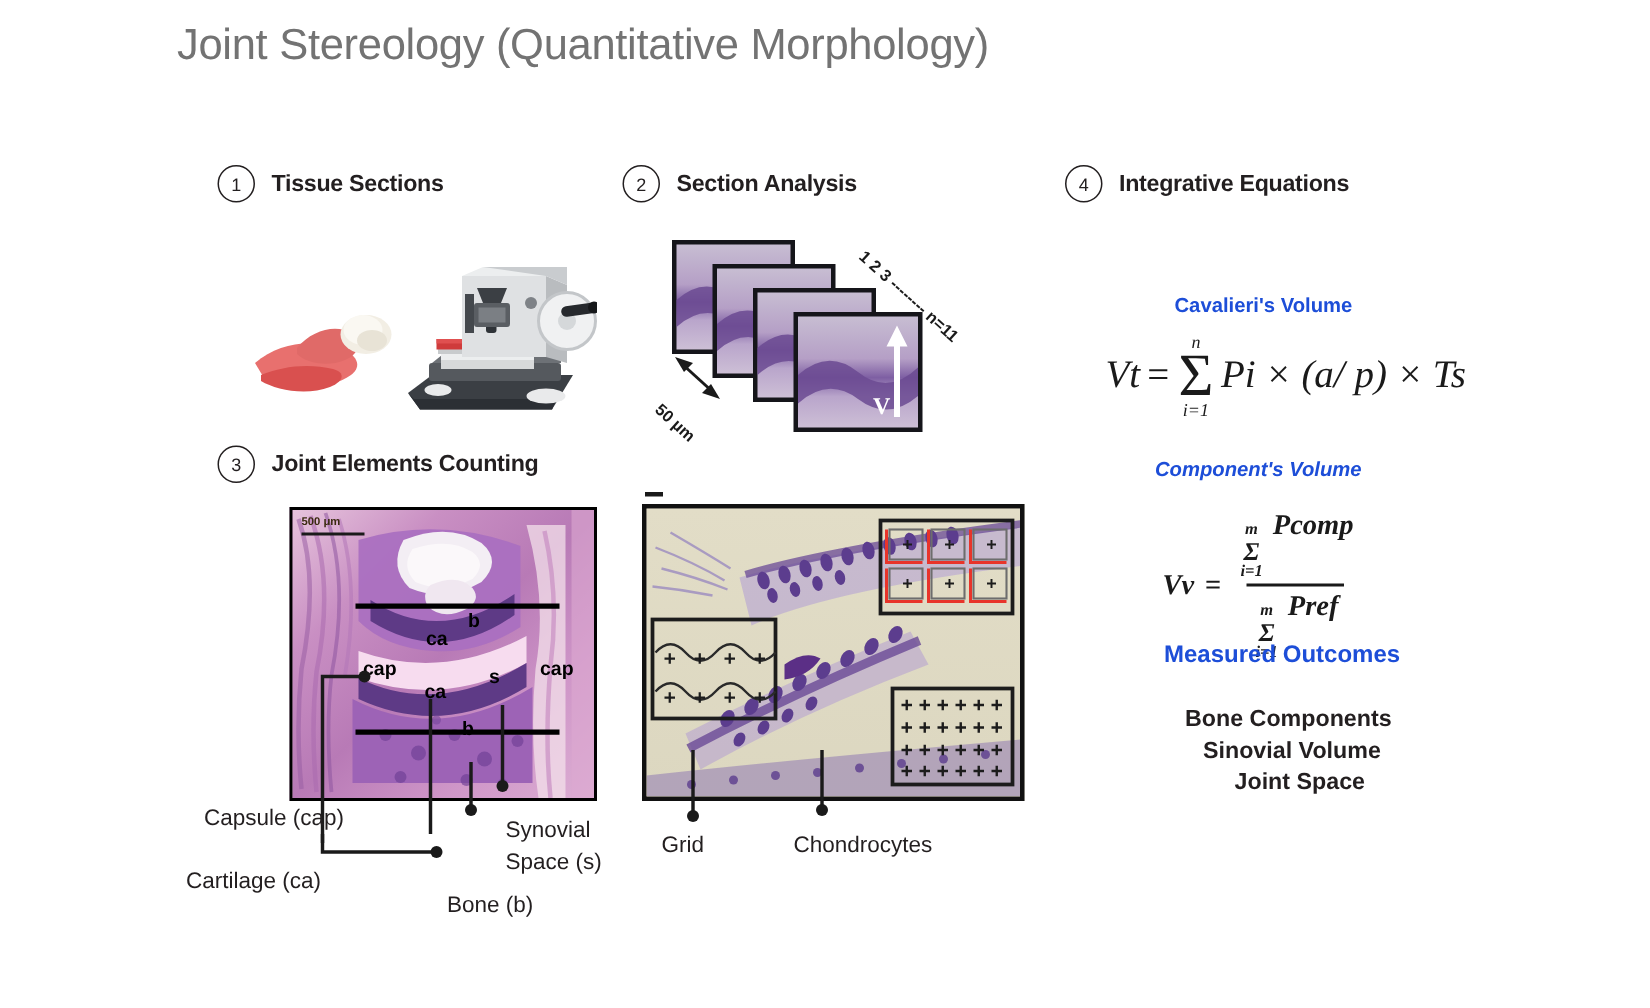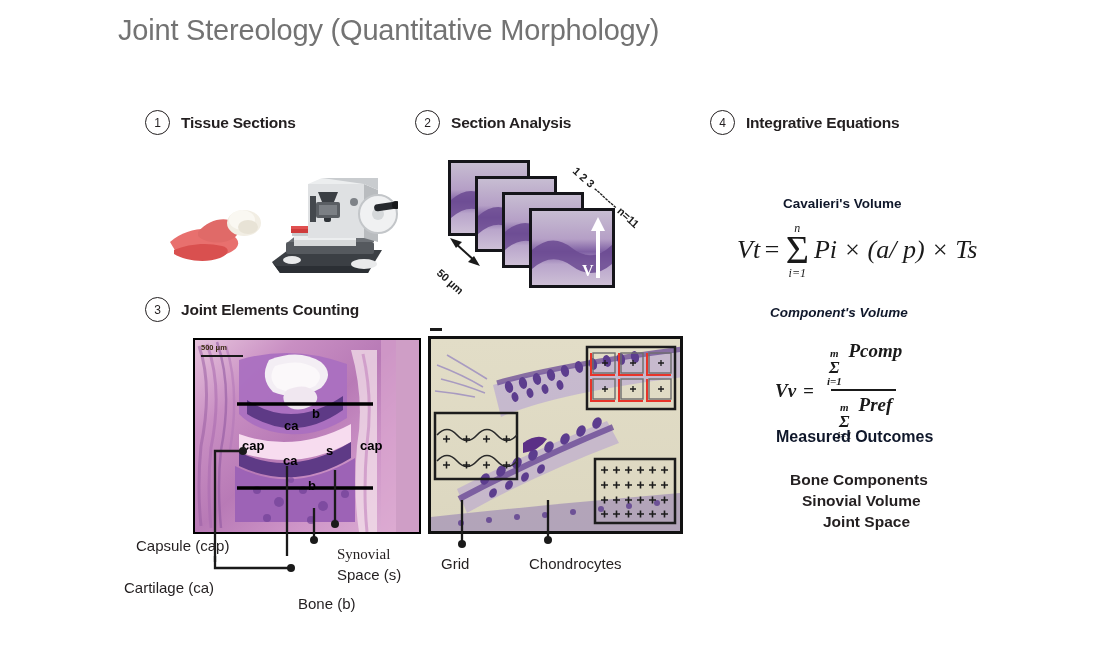--- a/index.html
+++ b/index.html
@@ -20,35 +20,35 @@
   .step-label{font-size:15.5px;font-weight:700;color:#231f20;white-space:nowrap;
               letter-spacing:-0.2px;}
 
   
   #panel1{left:168px;top:176px;width:230px;height:112px;}
 
   
   #panel2{left:430px;top:150px;width:230px;height:150px;}
 
   
-  #histA{left:193px;top:338px;width:228px;height:196px;border:2.5px solid #000;
+  #histA{left:193px;top:338px;width:205px;height:196px;border:2.5px solid #000;
          box-sizing:border-box;overflow:hidden;background:#cf9ec6;}
   #histB{left:428px;top:336px;width:255px;height:198px;border:3px solid #111;
          box-sizing:border-box;overflow:hidden;background:#ded9c4;}
 
   .hlabel{position:absolute;font-size:13px;font-weight:700;color:#000;
           font-family:"Liberation Sans",sans-serif;}
   .scalebar-txt{position:absolute;font-size:7.5px;color:#3a2a10;font-weight:700;}
   .scalebar-line{position:absolute;height:2px;background:#1a1a1a;}
 
   .caption{position:absolute;font-size:15px;color:#231f20;line-height:1.12;
            white-space:nowrap;}
 
   
-  .eq-head{position:absolute;font-size:13.5px;font-weight:700;color:#0f172a;
+  .eq-head{position:absolute;font-size:13.5px;font-weight:700;color:#1d4ed8;
            white-space:nowrap;}
   .eq-body{position:absolute;color:#1a1a1a;white-space:nowrap;}
 
   .eq1{font-family:"Liberation Serif",serif;font-style:italic;font-size:26px;
        display:flex;align-items:center;gap:3px;}
   .sigma-wrap{display:inline-flex;flex-direction:column;align-items:center;
               line-height:1;margin:0 2px;}
   .sigma-lim{font-size:12px;font-style:italic;}
   .sigma-glyph{font-size:40px;font-style:normal;line-height:0.82;
                font-family:"Liberation Serif",serif;}
@@ -283,21 +283,21 @@
 <div class="abs" style="left:185px;top:552px;width:130px;height:26px;pointer-events:none;">
   <svg width="130" height="26" viewBox="0 0 130 26">
     <path d="M30 4 L30 16 L104 16" stroke="#1a1a1a" stroke-width="2.3" fill="none"></path>
     <circle cx="106" cy="16" r="4" fill="#1a1a1a"></circle>
   </svg>
 </div>
 
 <div class="caption" style="left:136px;top:538px;">Capsule (cap)</div>
 <div class="caption" style="left:124px;top:580px;">Cartilage (ca)</div>
 <div class="caption" style="left:298px;top:596px;">Bone (b)</div>
-<div class="caption" style="left:337px;top:546px;font-family:Liberation Serif, serif;">Synovial</div>
+<div class="caption" style="left:337px;top:546px;">Synovial</div>
 <div class="caption" style="left:337px;top:567px;">Space (s)</div>
 
 <div class="abs" id="histB">
   <svg width="249" height="192" viewBox="0 0 249 192" preserveAspectRatio="none">
     <defs>
       <linearGradient id="bgC" x1="0" y1="0" x2="0" y2="1">
         <stop offset="0%" stop-color="#e2ddc7"></stop>
         <stop offset="100%" stop-color="#dcd7c0"></stop>
       </linearGradient>
     </defs>

